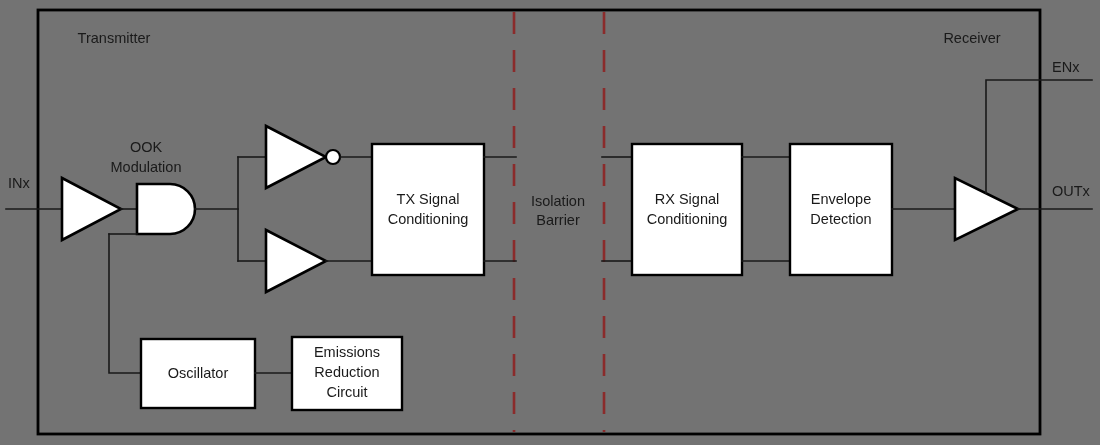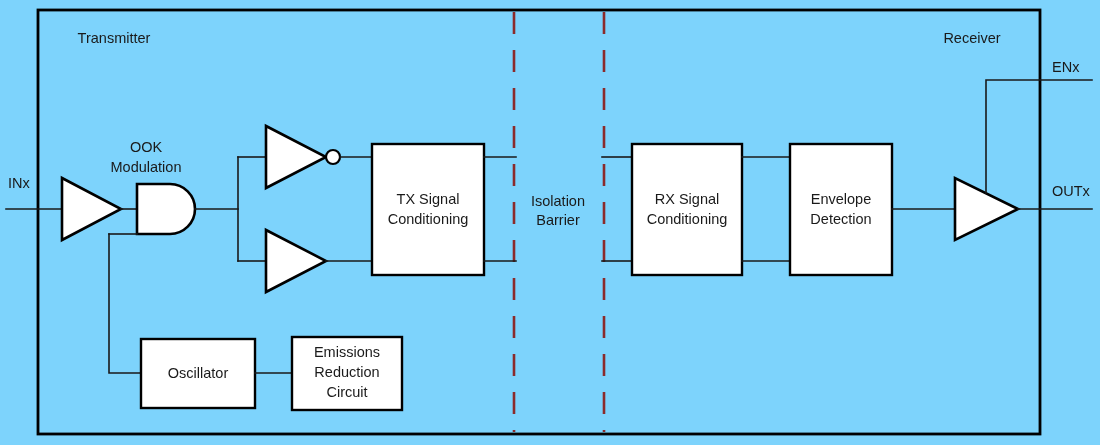--- a/index.html
+++ b/index.html
@@ -4,21 +4,21 @@
 <style>
   html, body {
     margin: 0;
     padding: 0;
     background: #ffffff;
   }
   #diagram-root {
     position: relative;
     width: 1100px;
     height: 445px;
-    background: #7dd3fc;
+    background: #737373;
     font-family: "Liberation Sans", sans-serif;
     overflow: hidden;
   }
   #diagram-svg {
     position: absolute;
     left: 0;
     top: 0;
     width: 1100px;
     height: 445px;
   }

